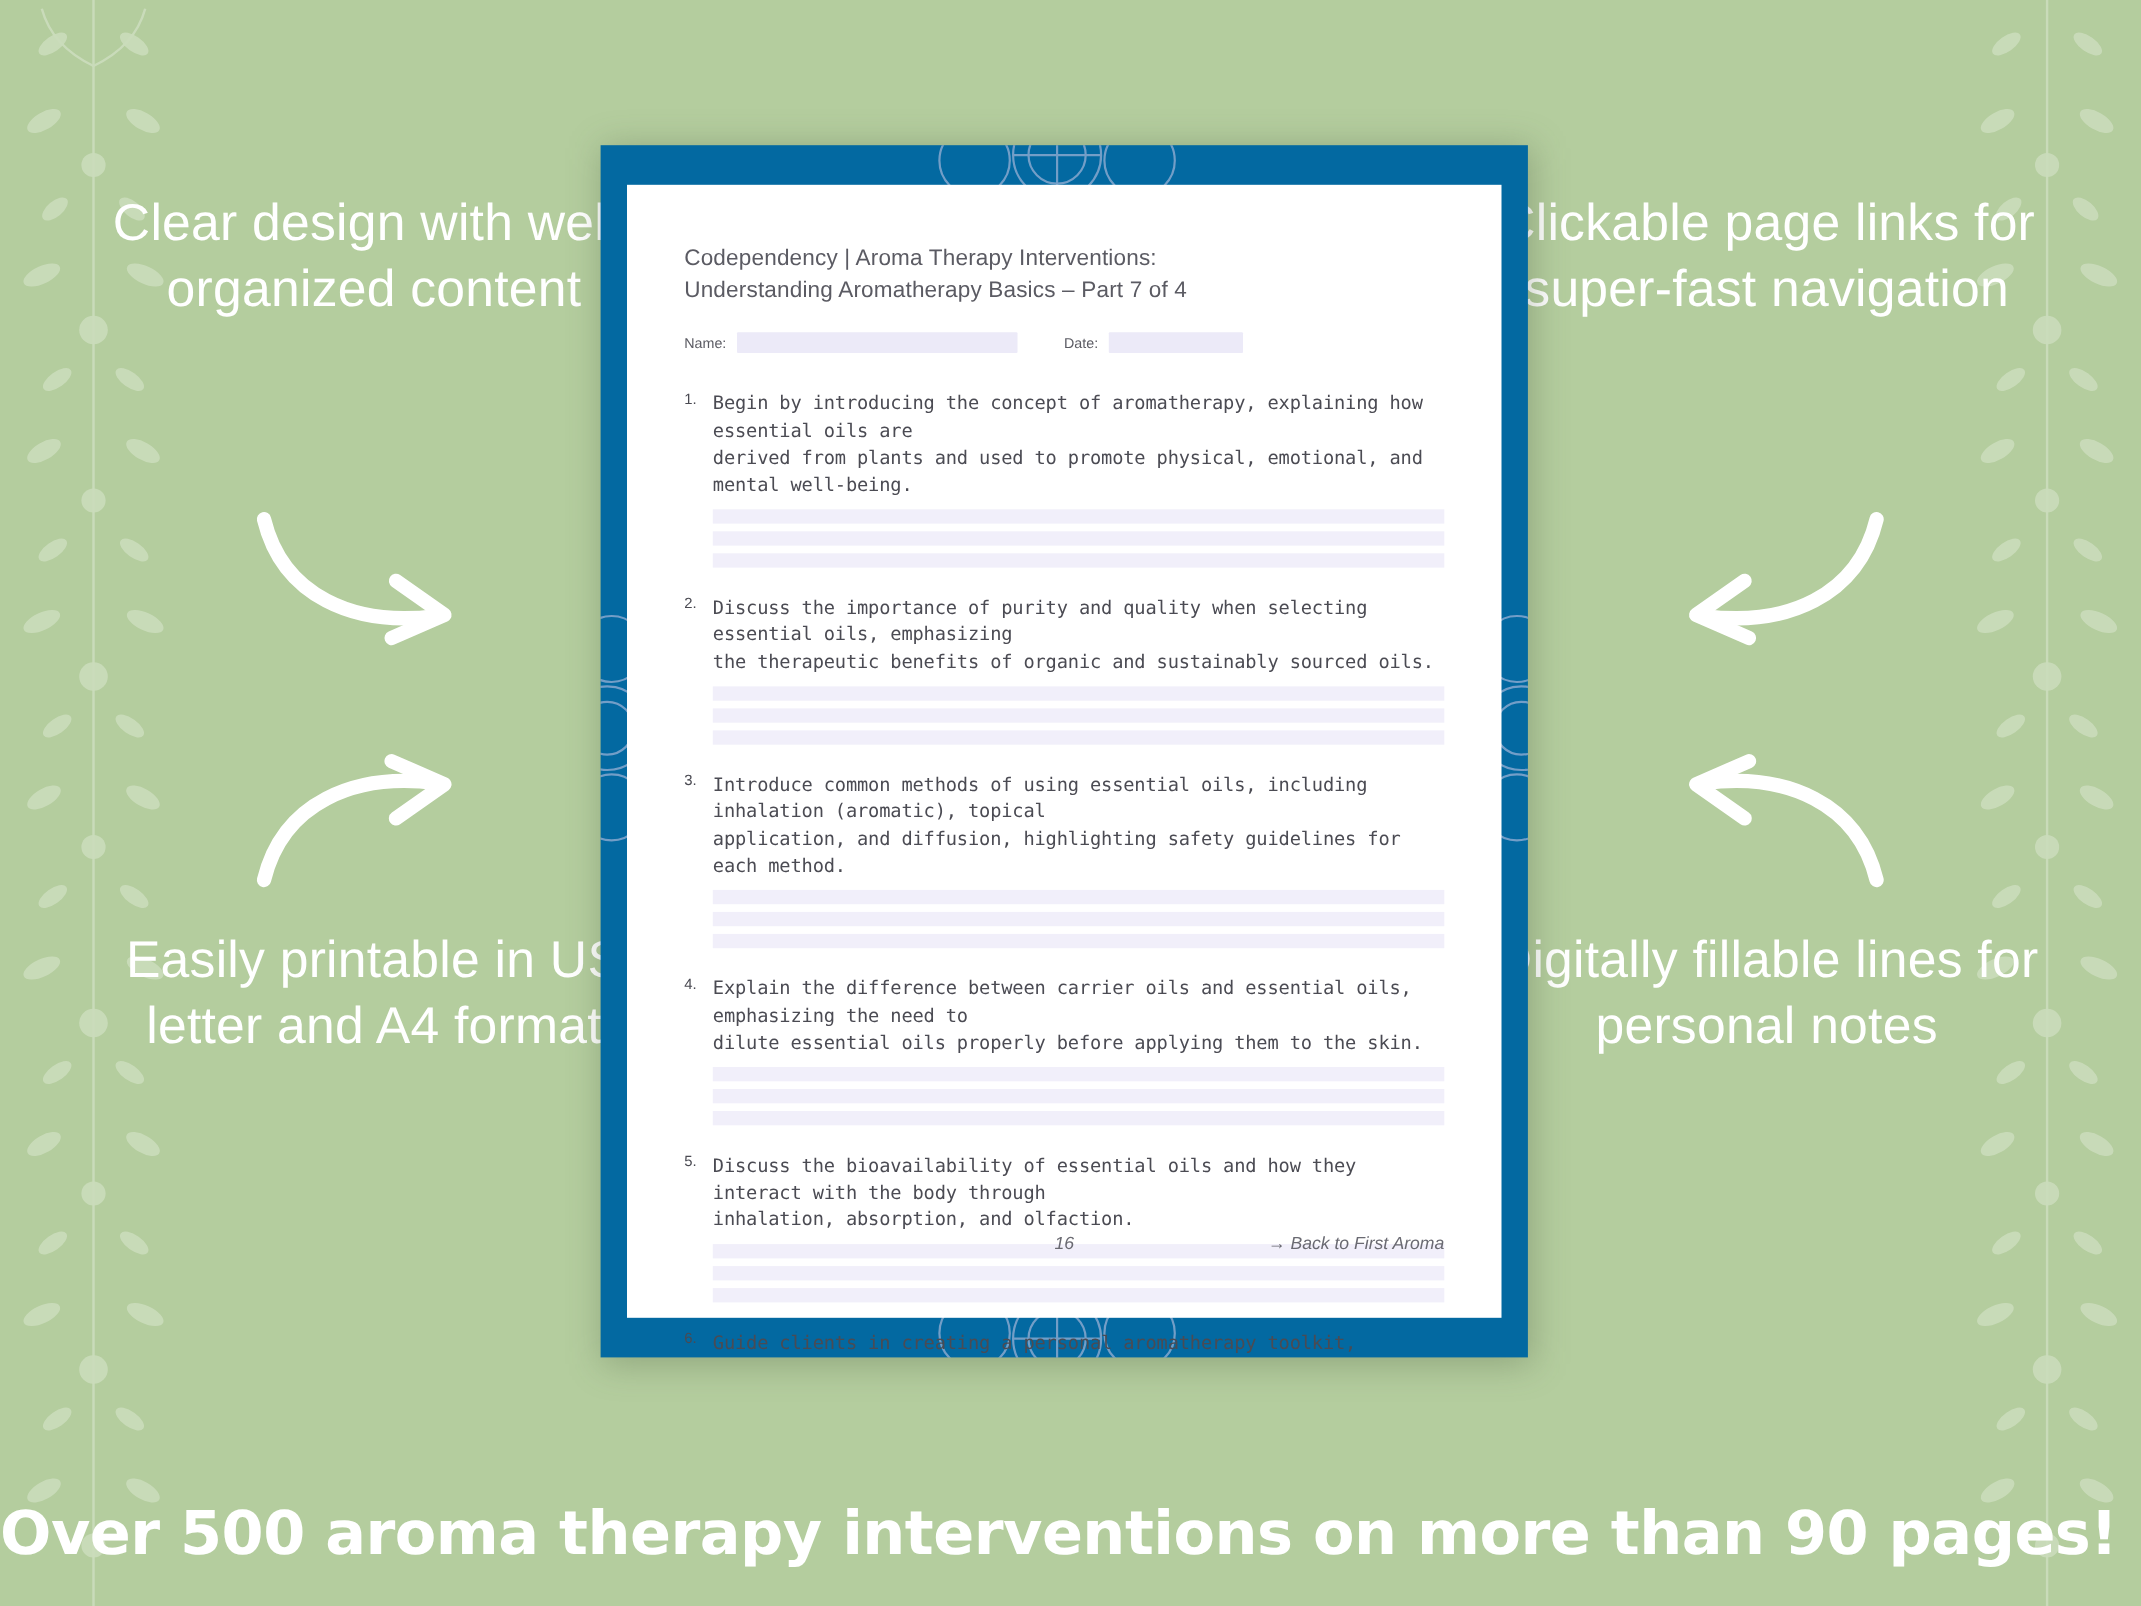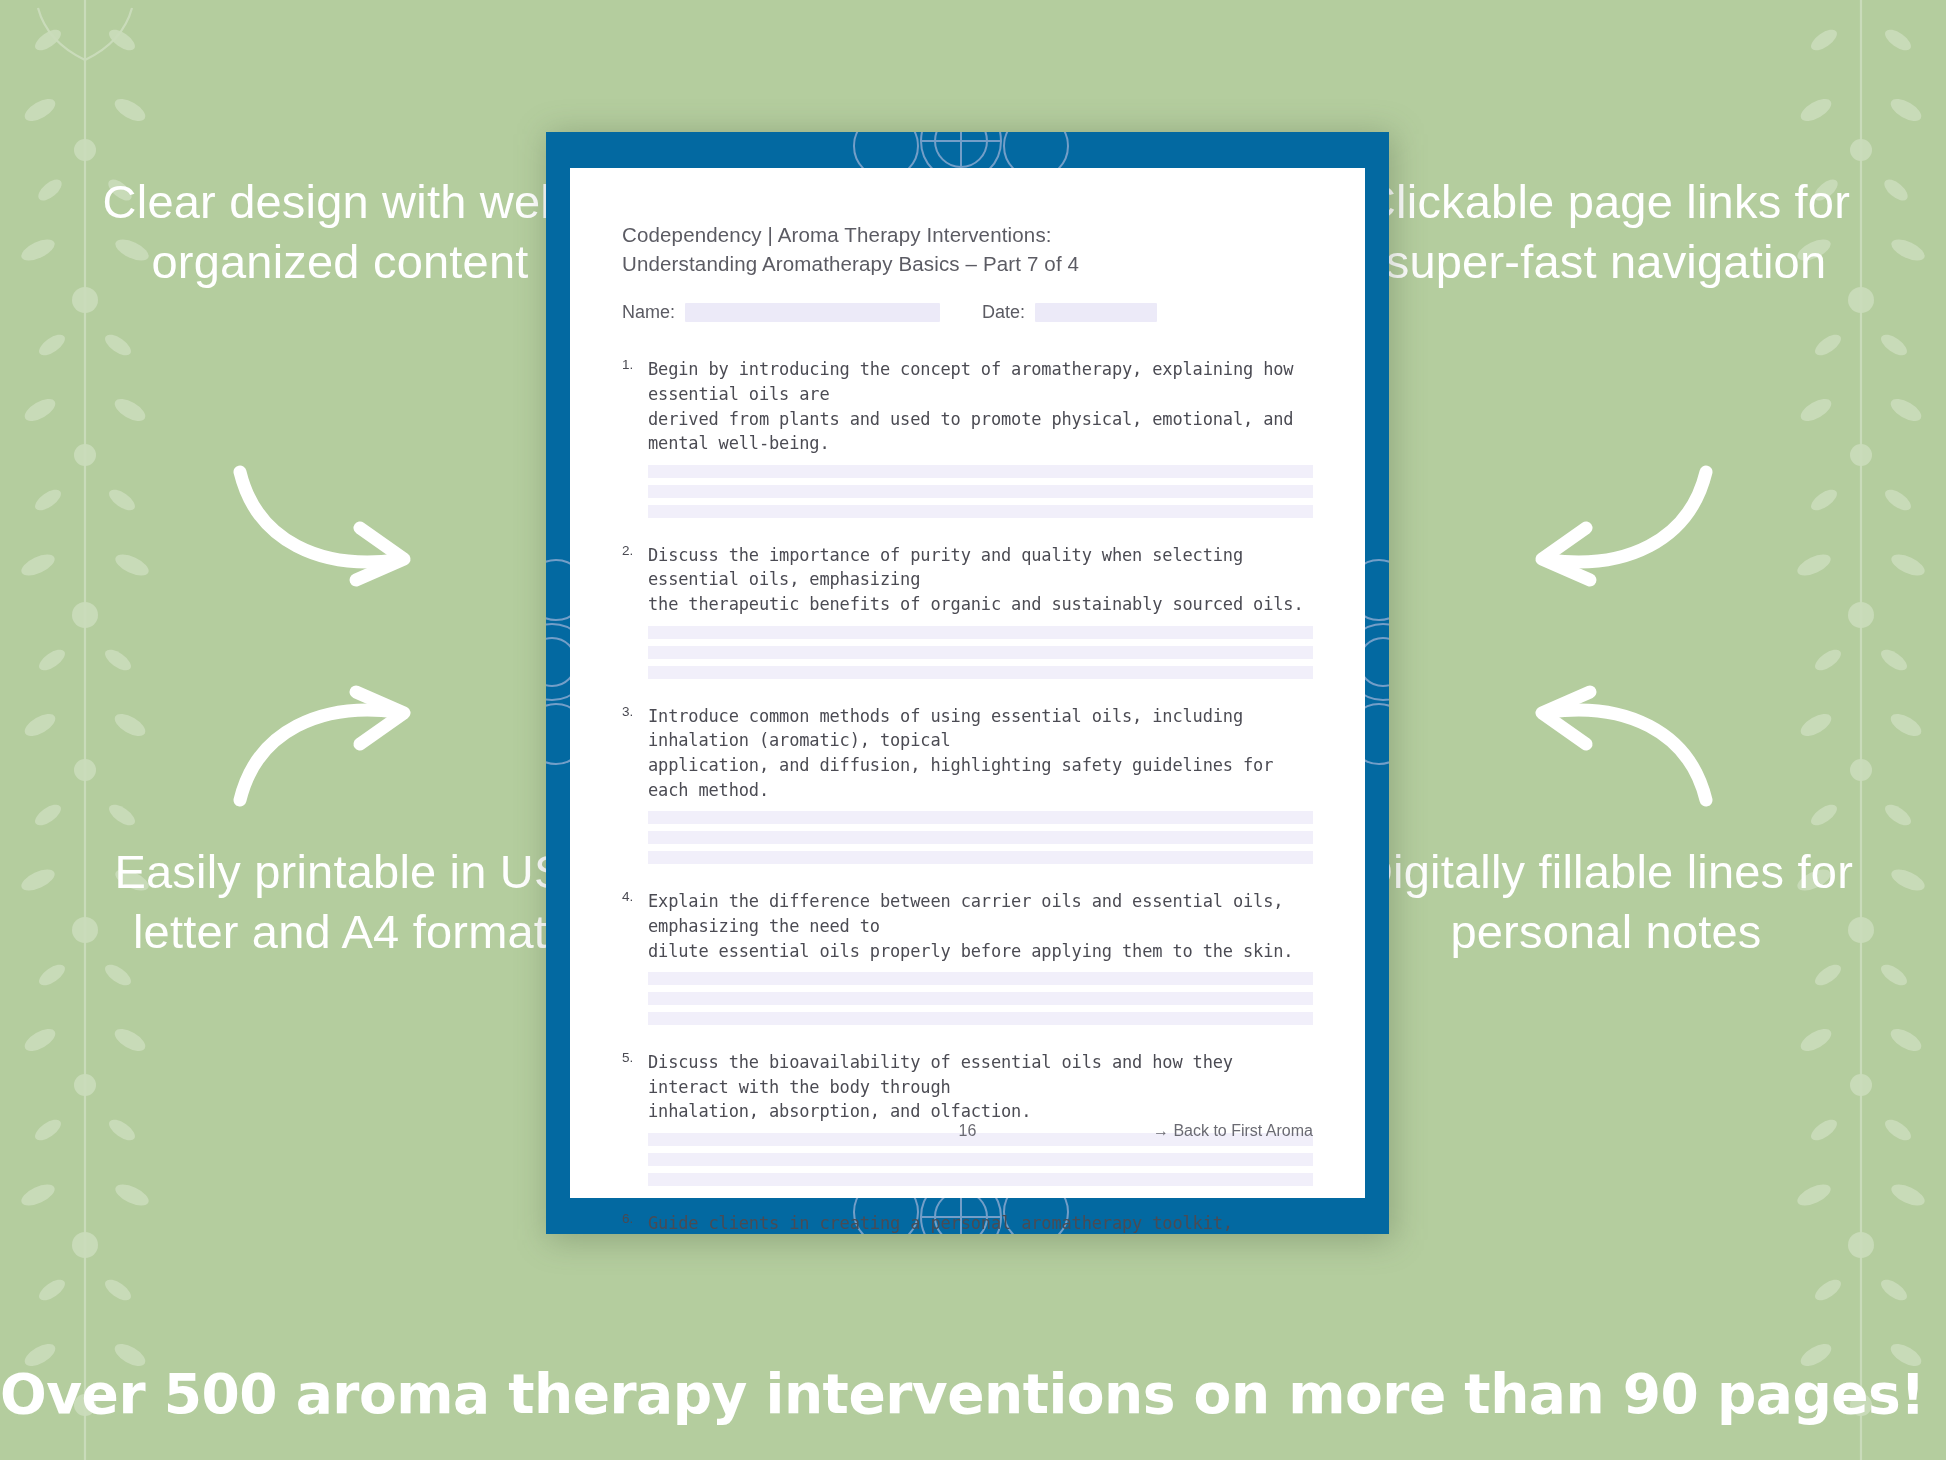--- a/index.html
+++ b/index.html
@@ -103,21 +103,21 @@
     line-height: 1.42;
     font-family: "Liberation Sans", sans-serif;
     letter-spacing: 0.15px;
   }
 
   .namedate {
     display: flex;
     align-items: center;
     margin-top: 24px;
     gap: 10px;
-    font-size: 18px;
+    font-size: 13px;
     color: #5b5b63;
   }
   .namedate .lbl { white-space: nowrap; }
   .fill-box { height: 19px; background: #eceaf8; border-radius: 1px; }
   .fill-name { width: 255px; }
   .fill-date { width: 122px; }
   .namedate .gap { width: 22px; }
 
   ol.items {
     margin-top: 34px;
@@ -154,20 +154,21 @@
 
   .doc-footer {
     position: absolute;
     left: 52px;
     right: 52px;
     bottom: 58px;
     display: flex;
     align-items: flex-end;
     font-size: 16px;
     color: #6a6a72;
+    font-style: italic;
   }
   .doc-footer .pnum {
     position: absolute;
     left: 50%;
     transform: translateX(-50%);
   }
   .doc-footer .backlink {
     margin-left: auto;
     color: #6a6a72;
     text-decoration: none;

